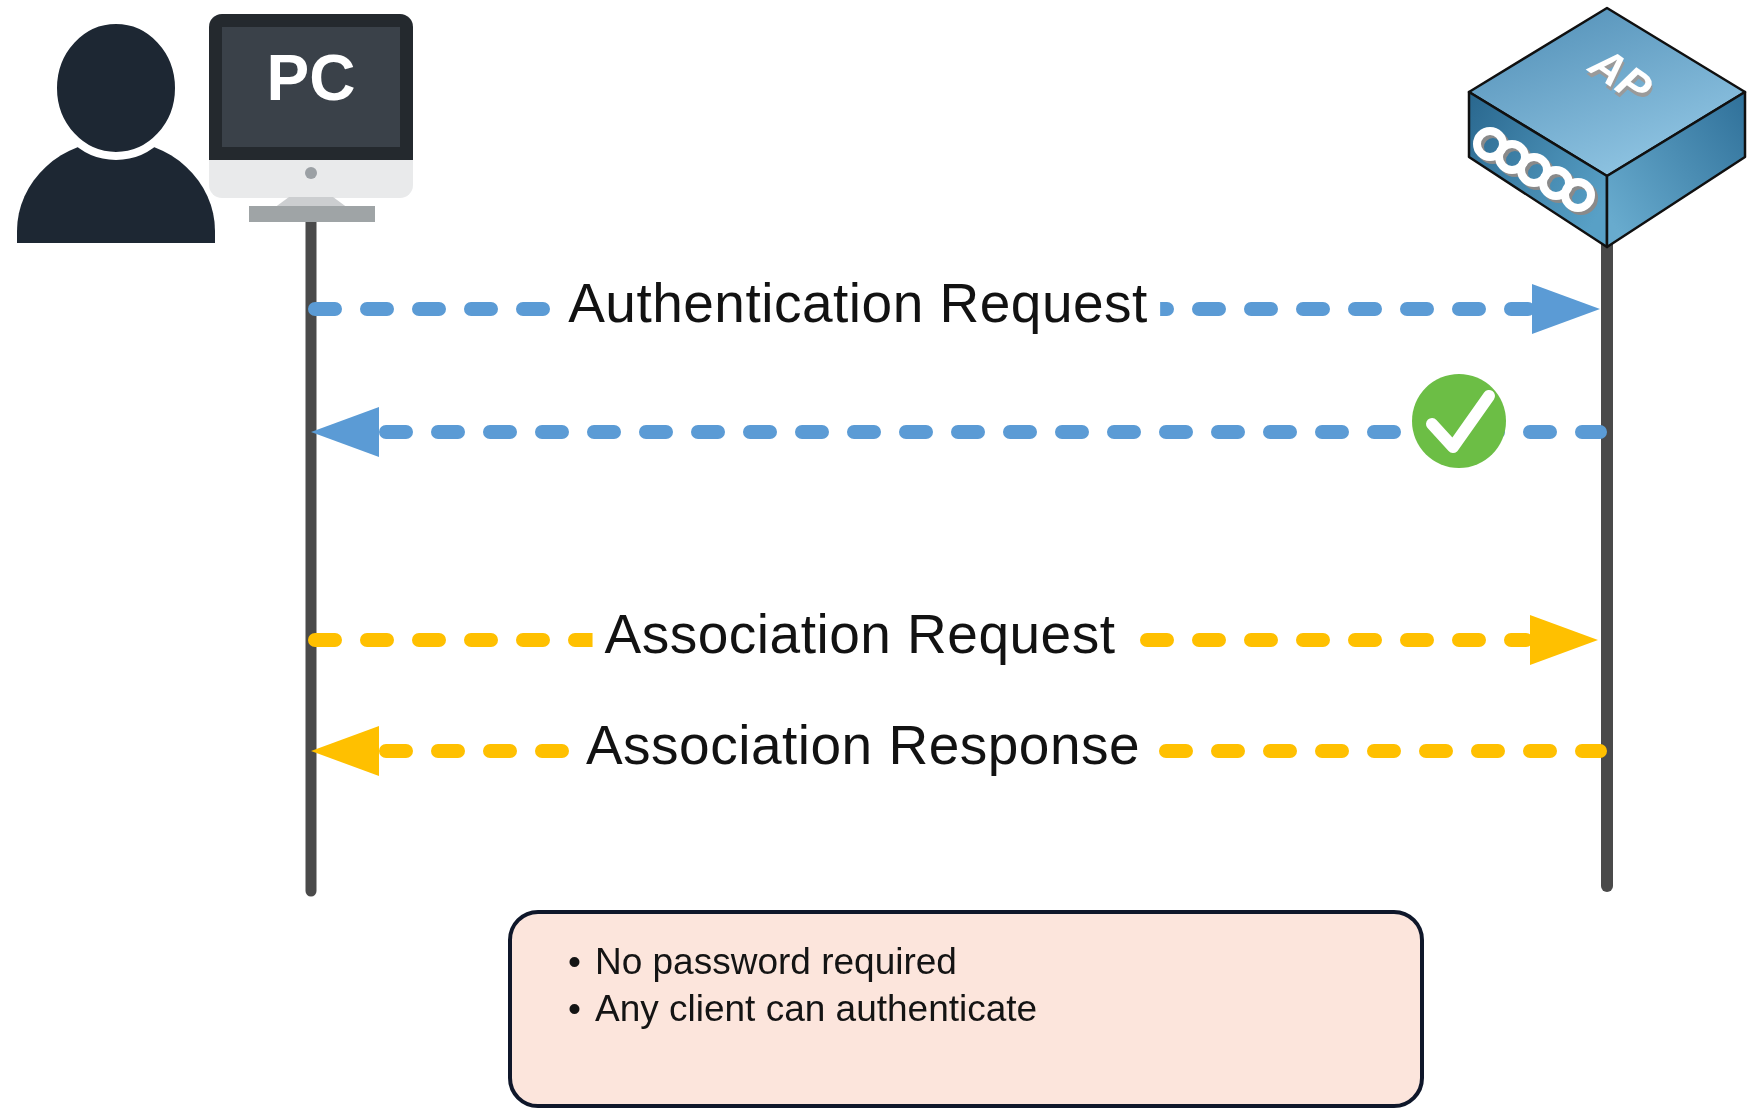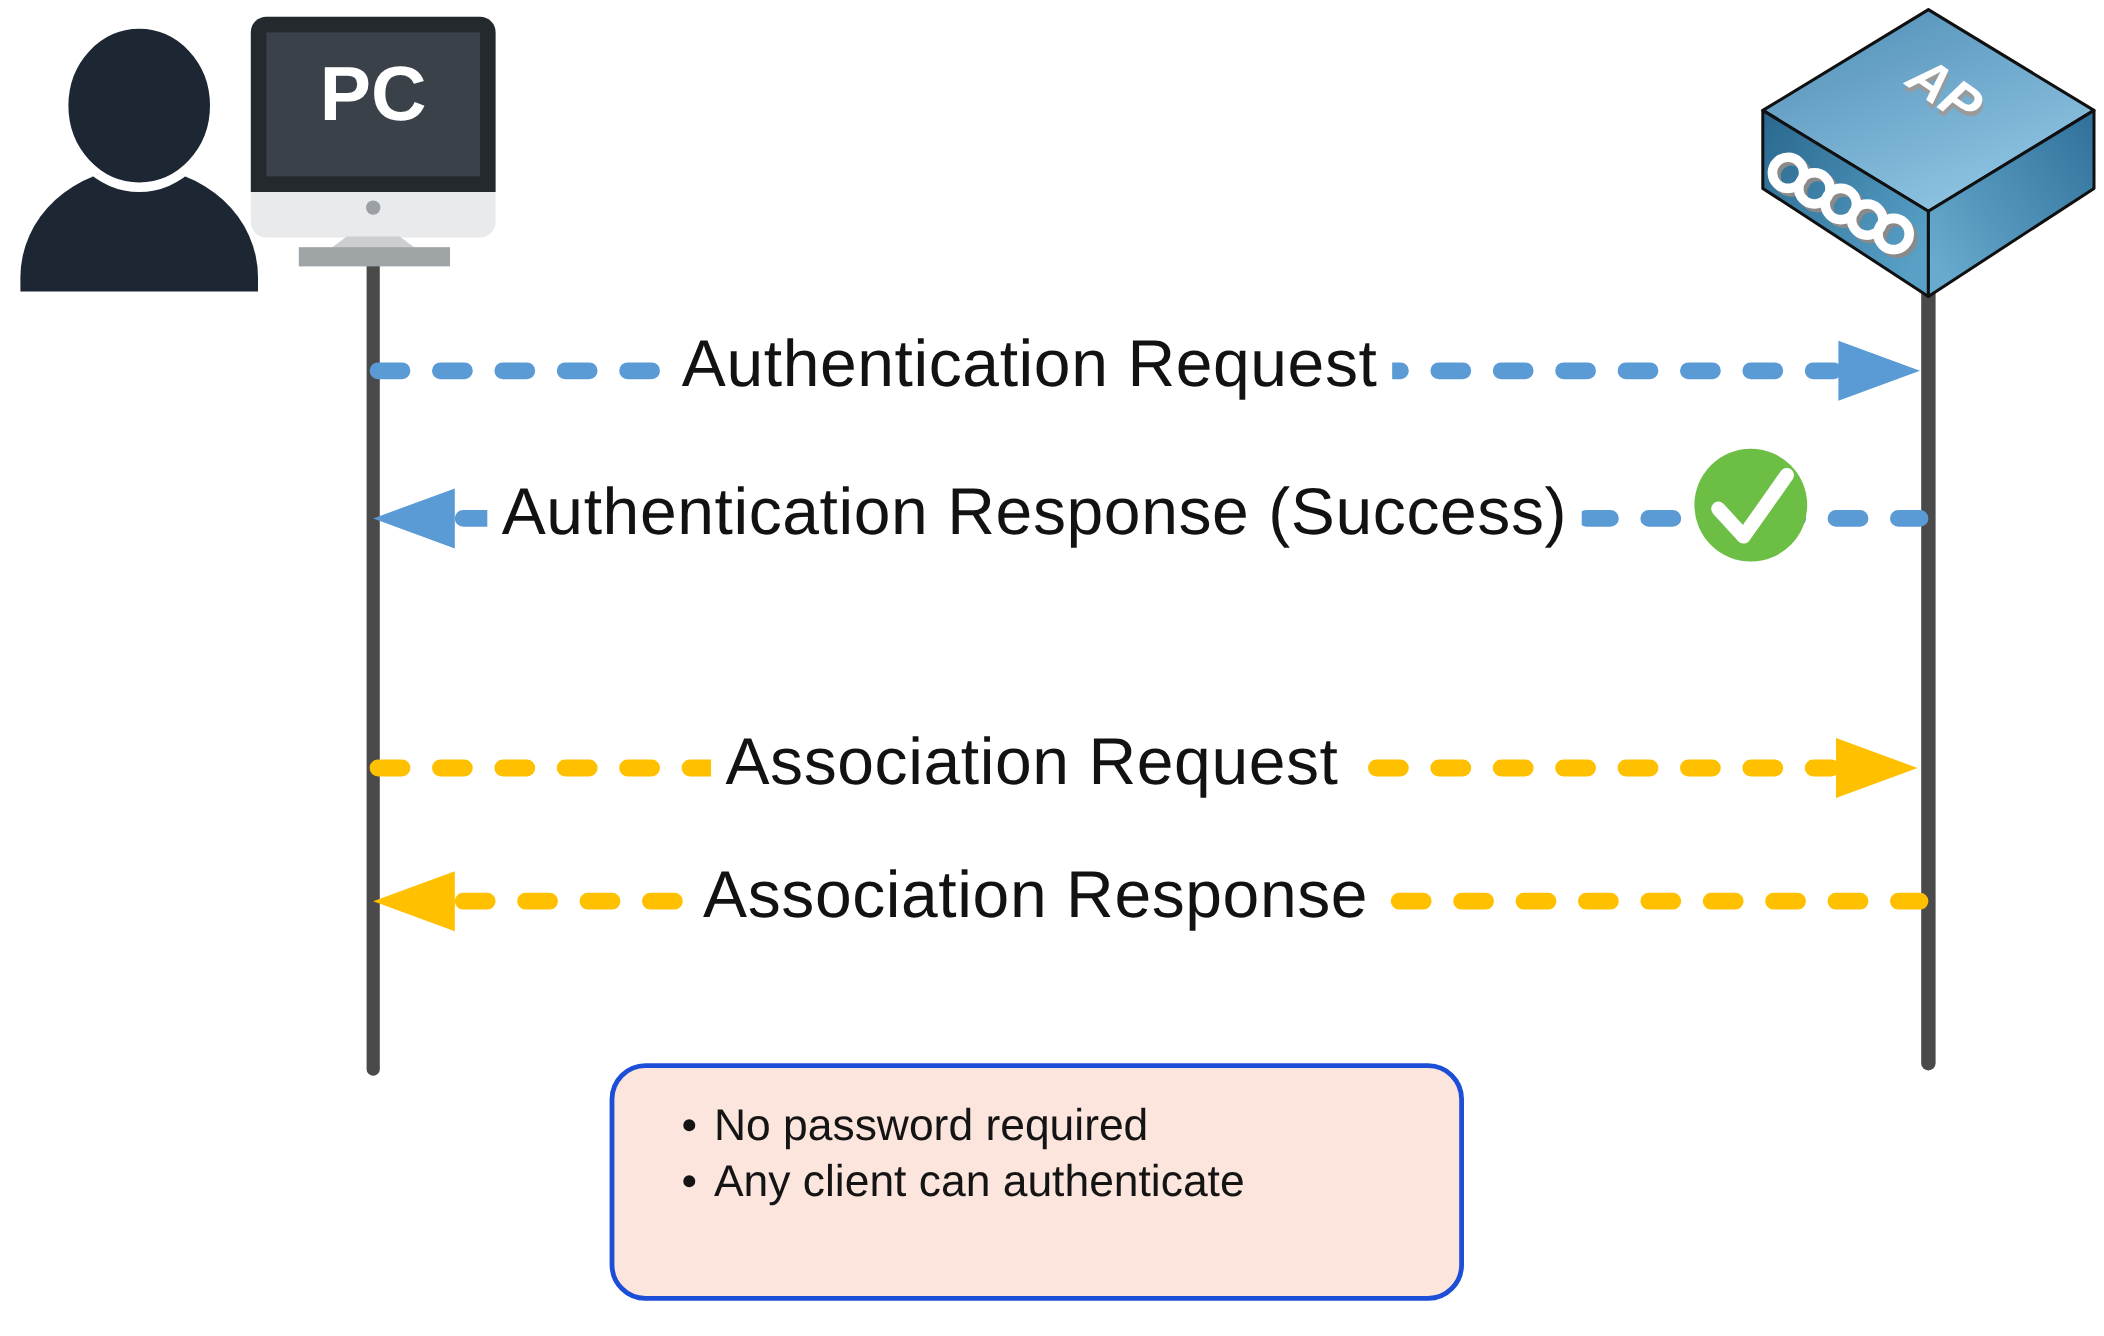--- a/index.html
+++ b/index.html
@@ -17,25 +17,25 @@
     background:#ffffff;
     padding:0 12px;
     font-size:55px;
     color:#121212;
     letter-spacing:0.5px;
     white-space:nowrap;
     z-index:3;
   }
   .note{
     position:absolute;
-    left:508px;top:886px;
-    width:712px;height:198px;
+    left:508px;top:910px;
+    width:916px;height:198px;
     box-sizing:border-box;
     background:#FCE5DC;
-    border:4px solid #1d4ed8;
+    border:4px solid #0f172a;
     border-radius:30px;
     padding:24px 20px 0 56px;
     z-index:2;
   }
   .note-line{
     font-size:37px;
     line-height:47px;
     color:#141414;
     white-space:nowrap;
   }
@@ -119,21 +119,20 @@
     <line x1="386" y1="751" x2="1600" y2="751" stroke-width="14" stroke-linecap="round" stroke-dasharray="20 32" stroke="#FFC000"></line>
     <polygon points="311,751 379,726 379,776" fill="#FFC000"></polygon>
 
     <g>
       <circle cx="1459" cy="421" r="47" fill="#6CBE45"></circle>
       <polyline points="1432,424 1453,447 1489,396" fill="none" stroke="#ffffff" stroke-width="12" stroke-linecap="round" stroke-linejoin="round"></polyline>
     </g>
   </svg>
 
   <div class="msg-label" style="left:858px;top:303px;">Authentication Request</div>
-  <div class="msg-label" style="left:862px;top:426px;">Authentication Response (Success)</div>
   <div class="msg-label" style="left:860px;top:634px;">Association Request</div>
   <div class="msg-label" style="left:863px;top:745px;">Association Response</div>
 
   <div class="note">
     <div class="note-line">
       <span class="bullet">•</span><span>No password required</span>
     </div>
     <div class="note-line">
       <span class="bullet">•</span><span>Any client can authenticate</span>
     </div>

